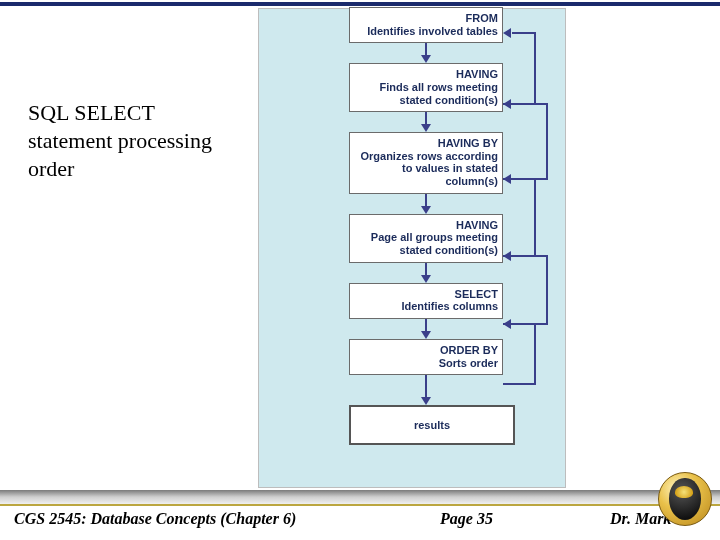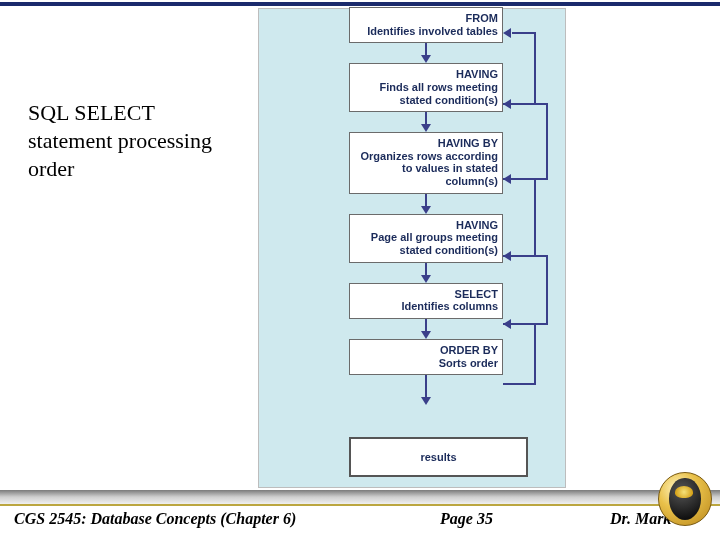--- a/index.html
+++ b/index.html
@@ -55,29 +55,28 @@
   }
   .step-box .kw { font-weight: bold; display:block; }
   .step-box .desc { display:block; font-weight:bold; filter: blur(0.2px); }
   .arrow-down {
     width: 154px;
     height: 20px;
     position: relative;
   }
   .arrow-down svg { position:absolute; left:50%; transform:translateX(-50%); }
   .results-box {
-    width: 179px;
+    width: 166px;
     height: 40px;
     background: #fff;
     border: 2px solid #555;
     font-size: 11px;
     color: #1b2b5a;
     display:flex; align-items:center; justify-content:center;
     font-weight:bold;
-    margin-top:32px;
   }
   
   .loop {
     position: absolute;
     pointer-events: none;
   }
   .footer {
     position: absolute;
     left: 0; top: 490px;
     width: 720px;

